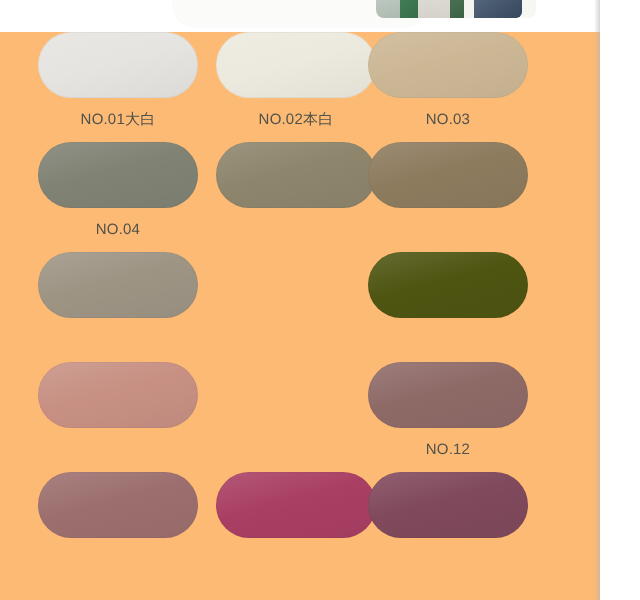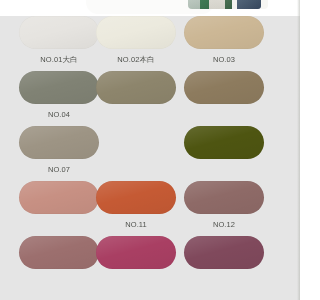--- a/index.html
+++ b/index.html
@@ -82,21 +82,21 @@
     position: relative;
     height: 55px;
   }
   .swatch-cell {
     position: absolute;
     top: 0;
     width: 80px;
     height: 55px;
   }
   .col-0 { left: 19px; }
-  .col-1 { left: 96px; }
+  .col-1 { left: 108px; }
   .col-2 { left: 184px; }
 
   .swatch-chip {
     width: 80px;
     height: 33px;
     border-radius: 17px;
     box-shadow: inset 0 0 0 0.5px rgba(0,0,0,0.035);
     position: relative;
     overflow: hidden;
   }
@@ -125,21 +125,21 @@
     right: 0;
     top: 0;
     width: 3px;
     height: 300px;
     background: linear-gradient(90deg, rgba(190,192,186,0), rgba(178,181,174,0.55));
   }
 </style>
 </head>
 <body>
 
-<div id="page" style="background: #e5e5e5;">
+<div id="page" style="background: #fdba74;">
 
   <div id="photo-banner">
     <div class="photo-card"></div>
     <div class="photo-strip">
       <div class="photo-seg seg-a"></div>
       <div class="photo-seg seg-b"></div>
       <div class="photo-seg seg-c"></div>
       <div class="photo-seg seg-d"></div>
       <div class="photo-seg seg-e"></div>
       <div class="photo-seg seg-f"></div>
@@ -171,33 +171,28 @@
         <div class="swatch-cell col-1">
           <div class="swatch-chip" style="background: rgb(141, 133, 108);"></div>
         </div>
         <div class="swatch-cell col-2">
           <div class="swatch-chip" style="background: rgb(141, 123, 94);"></div>
         </div>
       </div>
       <div class="swatch-row">
         <div class="swatch-cell col-0">
           <div class="swatch-chip" style="background: rgb(157, 148, 132);"></div>
-          <div class="swatch-label">NO.07</div>
         </div>
         <div class="swatch-cell col-2">
           <div class="swatch-chip" style="background: rgb(78, 85, 17);"></div>
         </div>
       </div>
       <div class="swatch-row">
         <div class="swatch-cell col-0">
           <div class="swatch-chip" style="background: rgb(199, 144, 131);"></div>
-        </div>
-        <div class="swatch-cell col-1">
-          <div class="swatch-chip" style="background: rgb(197, 90, 52);"></div>
-          <div class="swatch-label">NO.11</div>
         </div>
         <div class="swatch-cell col-2">
           <div class="swatch-chip" style="background: rgb(142, 106, 103);"></div>
           <div class="swatch-label">NO.12</div>
         </div>
       </div>
       <div class="swatch-row">
         <div class="swatch-cell col-0">
           <div class="swatch-chip" style="background: rgb(156, 111, 110);"></div>
           <div class="swatch-label"></div>

